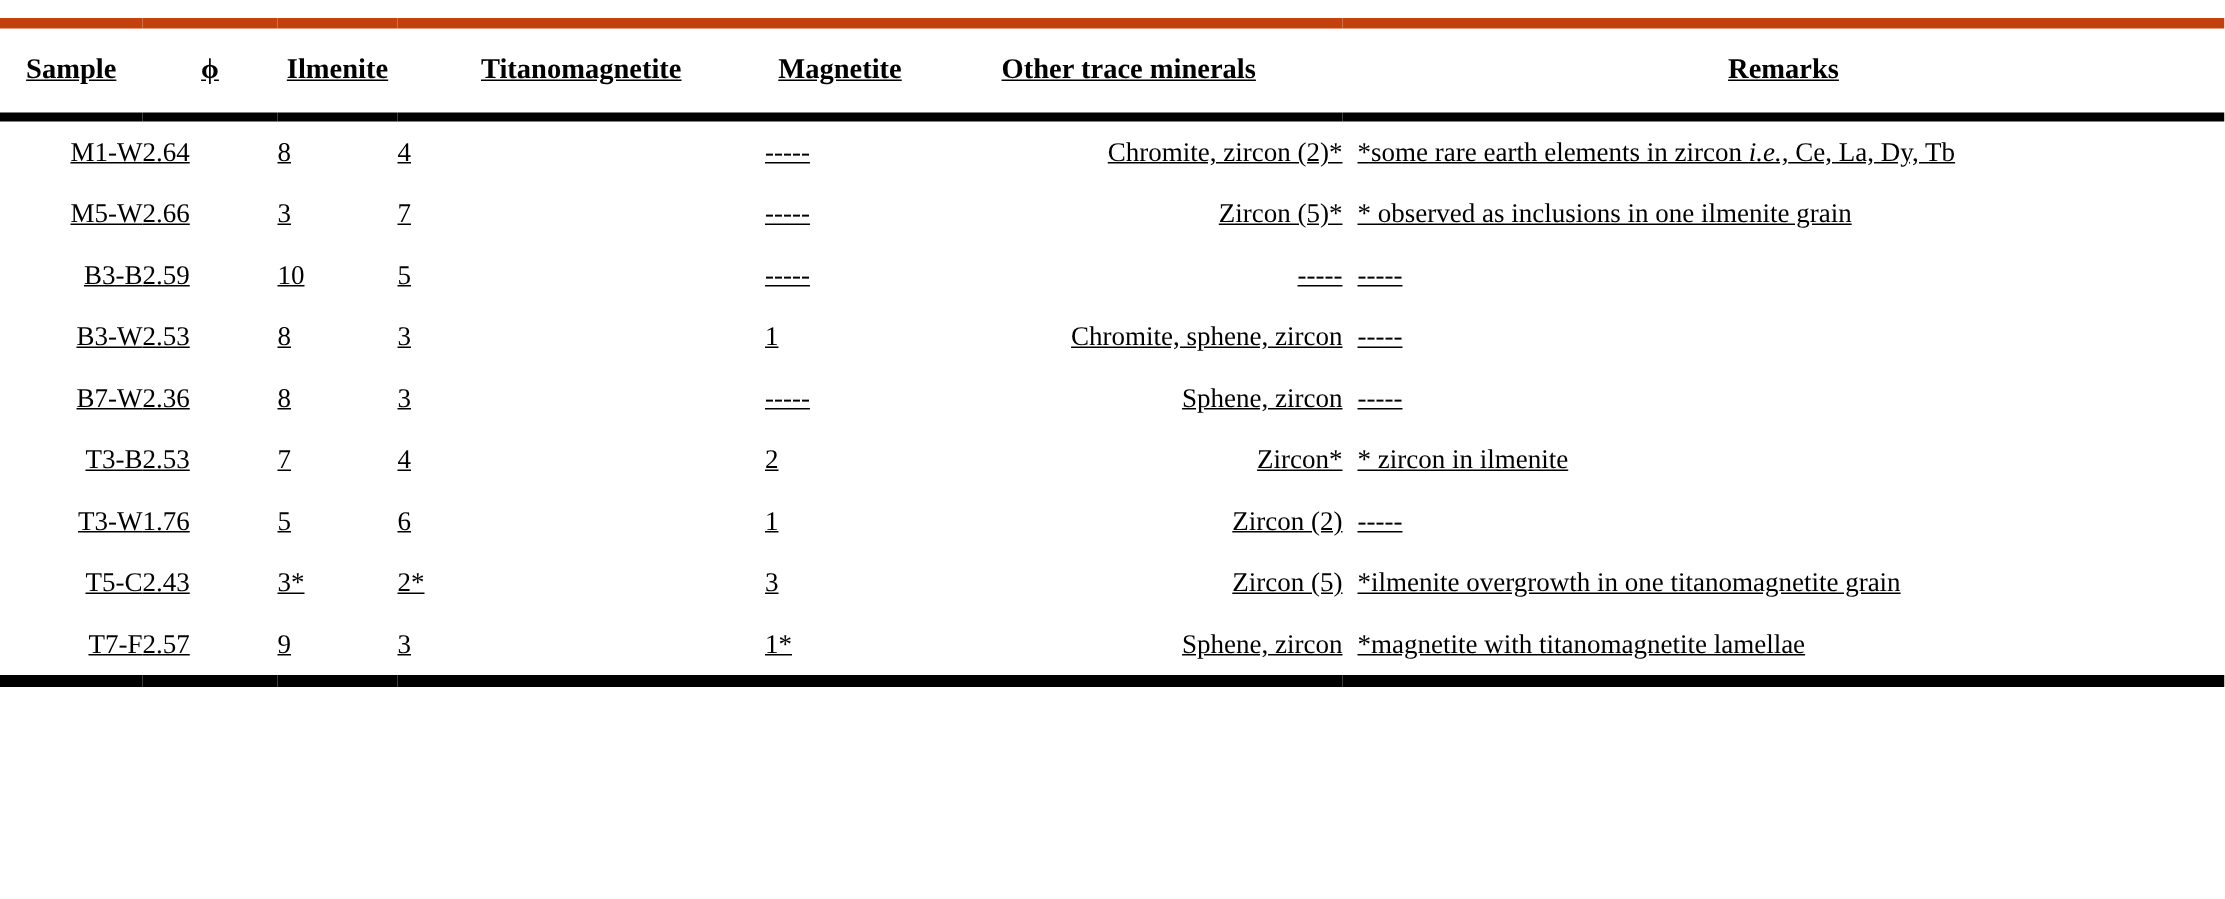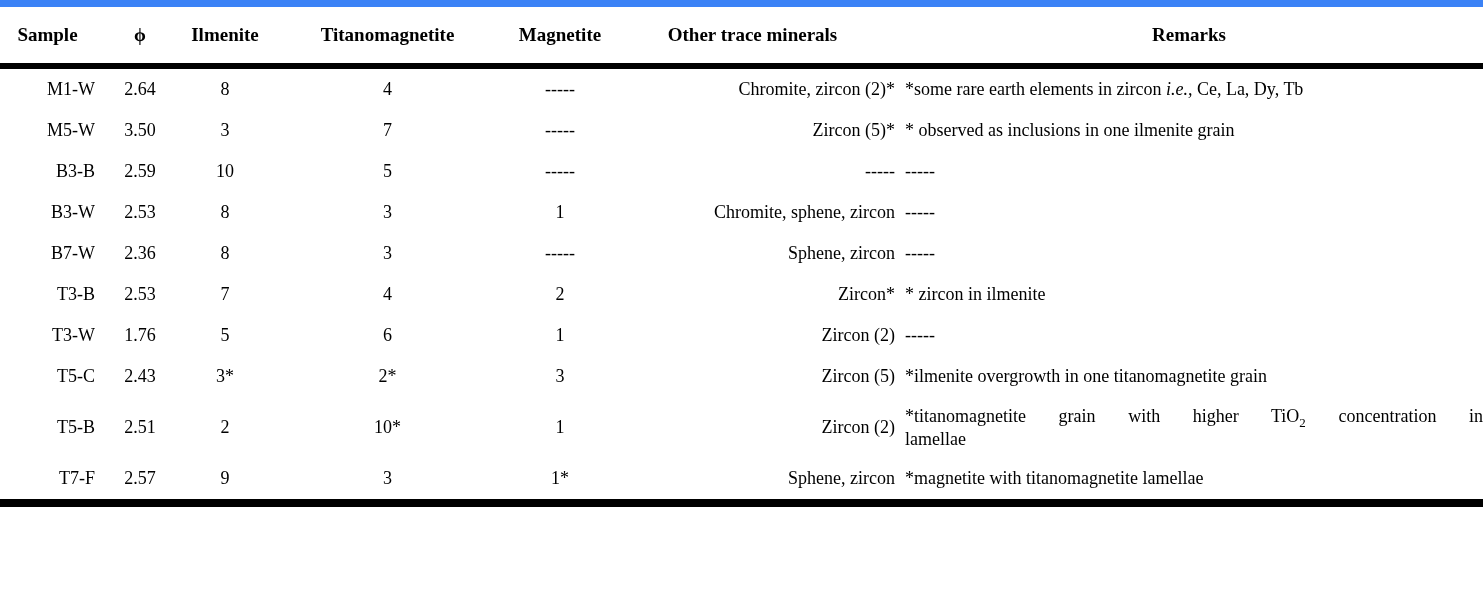--- a/index.html
+++ b/index.html
@@ -7,24 +7,25 @@
     width: 1483px; height: 599px;
     background: #ffffff;
     font-family: "Liberation Serif", serif;
     color: #000000;
     overflow: hidden;
   }
   table.minerals {
     table-layout: fixed;
     width: 1483px;
     border-collapse: collapse;
-    margin-top: 0;
-    border-top: 7px solid #3b82f6;
+    margin-top: 12px;
+    border-top: 7px solid #c2410c;
     border-bottom: 8px solid #000;
     font-size: 18px;
+    text-decoration: underline;
   }
   col.c1 { width: 95px; }
   col.c2 { width: 90px; }
   col.c3 { width: 80px; }
   col.c4 { width: 245px; }
   col.c5 { width: 100px; }
   col.c6 { width: 285px; }
   col.c7 { width: 588px; }
   thead tr { border-bottom: 6px solid #000; }
   th {
@@ -36,21 +37,21 @@
     padding: 0;
   }
   td {
     height: 41px;
     vertical-align: middle;
     padding: 0;
     line-height: 1.25;
   }
   tr.row-tall td { height: 61px; }
   td.c-sample { text-align: right; padding-left: 8px; }
-  td.c-num { text-align: center; }
+  td.c-num { }
   td.c-other { text-align: right; padding-left: 14px; }
   td.c-rem { text-align: left; padding-left: 10px; }
   .jline { text-align: justify; text-align-last: justify; }
   sub { font-size: 0.72em; line-height: 0; }
   i { font-style: italic; }
 </style>
 </head>
 <body>
 
 <table class="minerals">
@@ -81,21 +82,21 @@
       <td class="c-num">2.64</td>
       <td class="c-num">8</td>
       <td class="c-num">4</td>
       <td class="c-num">-----</td>
       <td class="c-other">Chromite, zircon (2)*</td>
       <td class="c-rem"><span>*some rare earth elements in zircon </span><i>i.e.,</i><span> Ce, La, Dy, Tb</span></td>
     </tr>
 
     <tr>
       <td class="c-sample">M5-W</td>
-      <td class="c-num">3.50</td>
+      <td class="c-num">2.66</td>
       <td class="c-num">3</td>
       <td class="c-num">7</td>
       <td class="c-num">-----</td>
       <td class="c-other">Zircon (5)*</td>
       <td class="c-rem">* observed as inclusions in one ilmenite grain</td>
     </tr>
 
     <tr>
       <td class="c-sample">B3-B</td>
       <td class="c-num">2.59</td>
@@ -151,32 +152,20 @@
     <tr>
       <td class="c-sample">T5-C</td>
       <td class="c-num">2.43</td>
       <td class="c-num">3*</td>
       <td class="c-num">2*</td>
       <td class="c-num">3</td>
       <td class="c-other">Zircon (5)</td>
       <td class="c-rem">*ilmenite overgrowth in one titanomagnetite grain</td>
     </tr>
 
-    <tr class="row-tall">
-      <td class="c-sample">T5-B</td>
-      <td class="c-num">2.51</td>
-      <td class="c-num">2</td>
-      <td class="c-num">10*</td>
-      <td class="c-num">1</td>
-      <td class="c-other">Zircon (2)</td>
-      <td class="c-rem">
-          <div class="jline"><span>*titanomagnetite grain with higher TiO</span><sub>2</sub><span> concentration in</span></div>
-          <div>lamellae</div>
-        </td>
-    </tr>
 
     <tr>
       <td class="c-sample">T7-F</td>
       <td class="c-num">2.57</td>
       <td class="c-num">9</td>
       <td class="c-num">3</td>
       <td class="c-num">1*</td>
       <td class="c-other">Sphene, zircon</td>
       <td class="c-rem">*magnetite with titanomagnetite lamellae</td>
     </tr>

